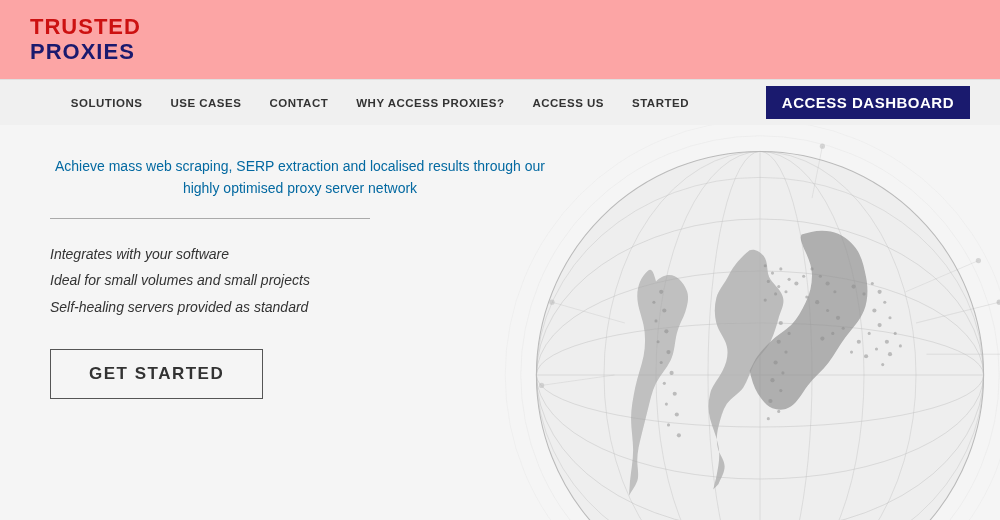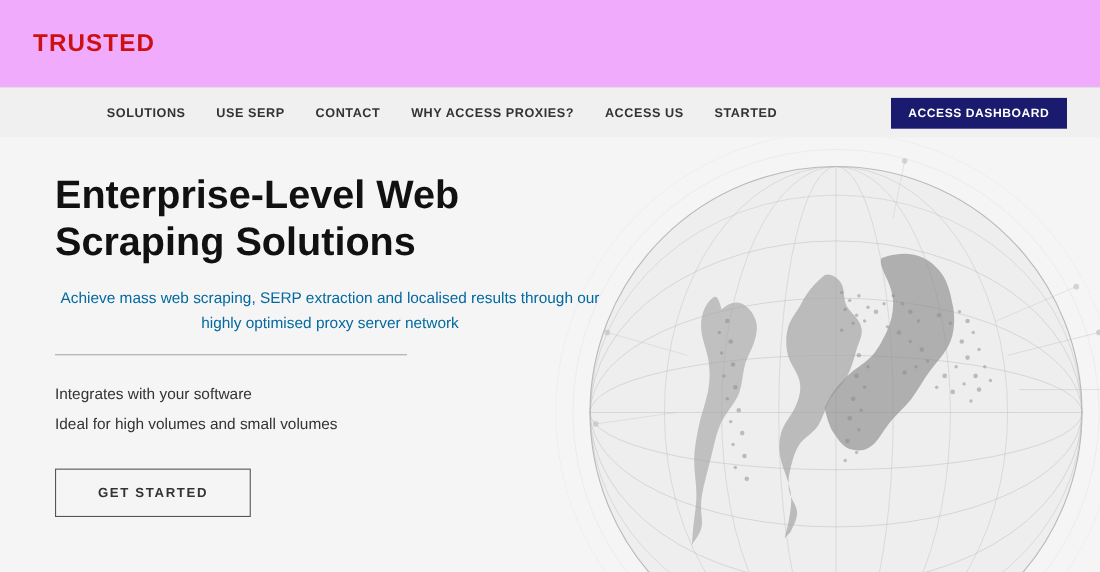--- a/index.html
+++ b/index.html
@@ -11,21 +11,21 @@
     body {
       font-family: 'Arial', sans-serif;
       background: #f5f5f5;
       width: 1000px;
       height: 520px;
       overflow: hidden;
     }
 
     
     .header {
-      background: #f0abfc;
+      background: #fca5a5;
       padding: 12px 30px;
       display: flex;
       align-items: center;
       border-bottom: 1px solid #e0e0e0;
       height: 80px;
     }
 
     .logo {
       display: flex;
       flex-direction: column;
@@ -72,21 +72,21 @@
       text-decoration: none;
       padding: 0 12px;
       letter-spacing: 0.5px;
       cursor: pointer;
       white-space: nowrap;
     }
 
     .nav-dashboard-btn {
       background: #1a1a6e;
       color: #ffffff;
-      font-size: 11px;
+      font-size: 15px;
       font-weight: 700;
       padding: 8px 16px;
       letter-spacing: 0.5px;
       cursor: pointer;
       border: none;
       white-space: nowrap;
       margin-left: 36px;
     }
 
     
@@ -126,30 +126,31 @@
 
     .hero-divider {
       width: 320px;
       height: 1px;
       background: #aaa;
       margin: 0 0 22px 0;
     }
 
     .hero-features {
       font-size: 14px;
+      font-style: italic;
       color: #333;
       line-height: 1.9;
       margin-bottom: 28px;
     }
 
     .get-started-btn {
       border: 1.5px solid #555;
       background: transparent;
       color: #333;
-      font-size: 12px;
+      font-size: 17px;
       font-weight: 700;
       letter-spacing: 1.5px;
       padding: 14px 38px;
       cursor: pointer;
       display: inline-block;
     }
 
     
     .globe-container {
       position: absolute;
@@ -165,27 +166,28 @@
       width: 100%;
       height: 100%;
     }
   </style>
 </head>
 <body>
 
 <header class="header">
   <div class="logo">
     <span class="logo-line1">TRUSTED</span>
+    <span class="logo-line2">PROXIES</span>
   </div>
 </header>
 
 <nav class="navbar">
   <div class="nav-links">
     <a class="nav-link">SOLUTIONS</a>
-    <a class="nav-link">USE SERP</a>
+    <a class="nav-link">USE CASES</a>
     <a class="nav-link">CONTACT</a>
     <a class="nav-link">WHY ACCESS PROXIES?</a>
     <a class="nav-link">ACCESS US</a>
     <a class="nav-link">STARTED</a>
   </div>
   <button class="nav-dashboard-btn">ACCESS DASHBOARD</button>
 </nav>
 
 <section class="hero">
 
@@ -298,26 +300,26 @@
       <circle cx="480" cy="180" r="2.5" fill="#aaa" opacity="0.6"></circle>
       <circle cx="490" cy="230" r="2.5" fill="#aaa" opacity="0.6"></circle>
       <circle cx="460" cy="140" r="2.5" fill="#aaa" opacity="0.5"></circle>
       <circle cx="310" cy="30" r="2.5" fill="#aaa" opacity="0.5"></circle>
       <circle cx="50" cy="180" r="2.5" fill="#aaa" opacity="0.5"></circle>
       <circle cx="40" cy="260" r="2.5" fill="#aaa" opacity="0.5"></circle>
     </svg>
   </div>
 
   <div class="hero-content">
-    <h1 class="hero-title">Enterprise-Level Web Scraping Solutions</h1>
     <p class="hero-subtitle">Achieve mass web scraping, SERP extraction and localised results through our highly optimised proxy server network</p>
 
     <div class="hero-divider"></div>
 
     <div class="hero-features">
       <div>Integrates with your software</div>
-      <div>Ideal for high volumes and small volumes</div>
+      <div>Ideal for small volumes and small projects</div>
+      <div>Self-healing servers provided as standard</div>
     </div>
 
     <button class="get-started-btn">GET STARTED</button>
   </div>
 
 </section>
 
 </body></html>

